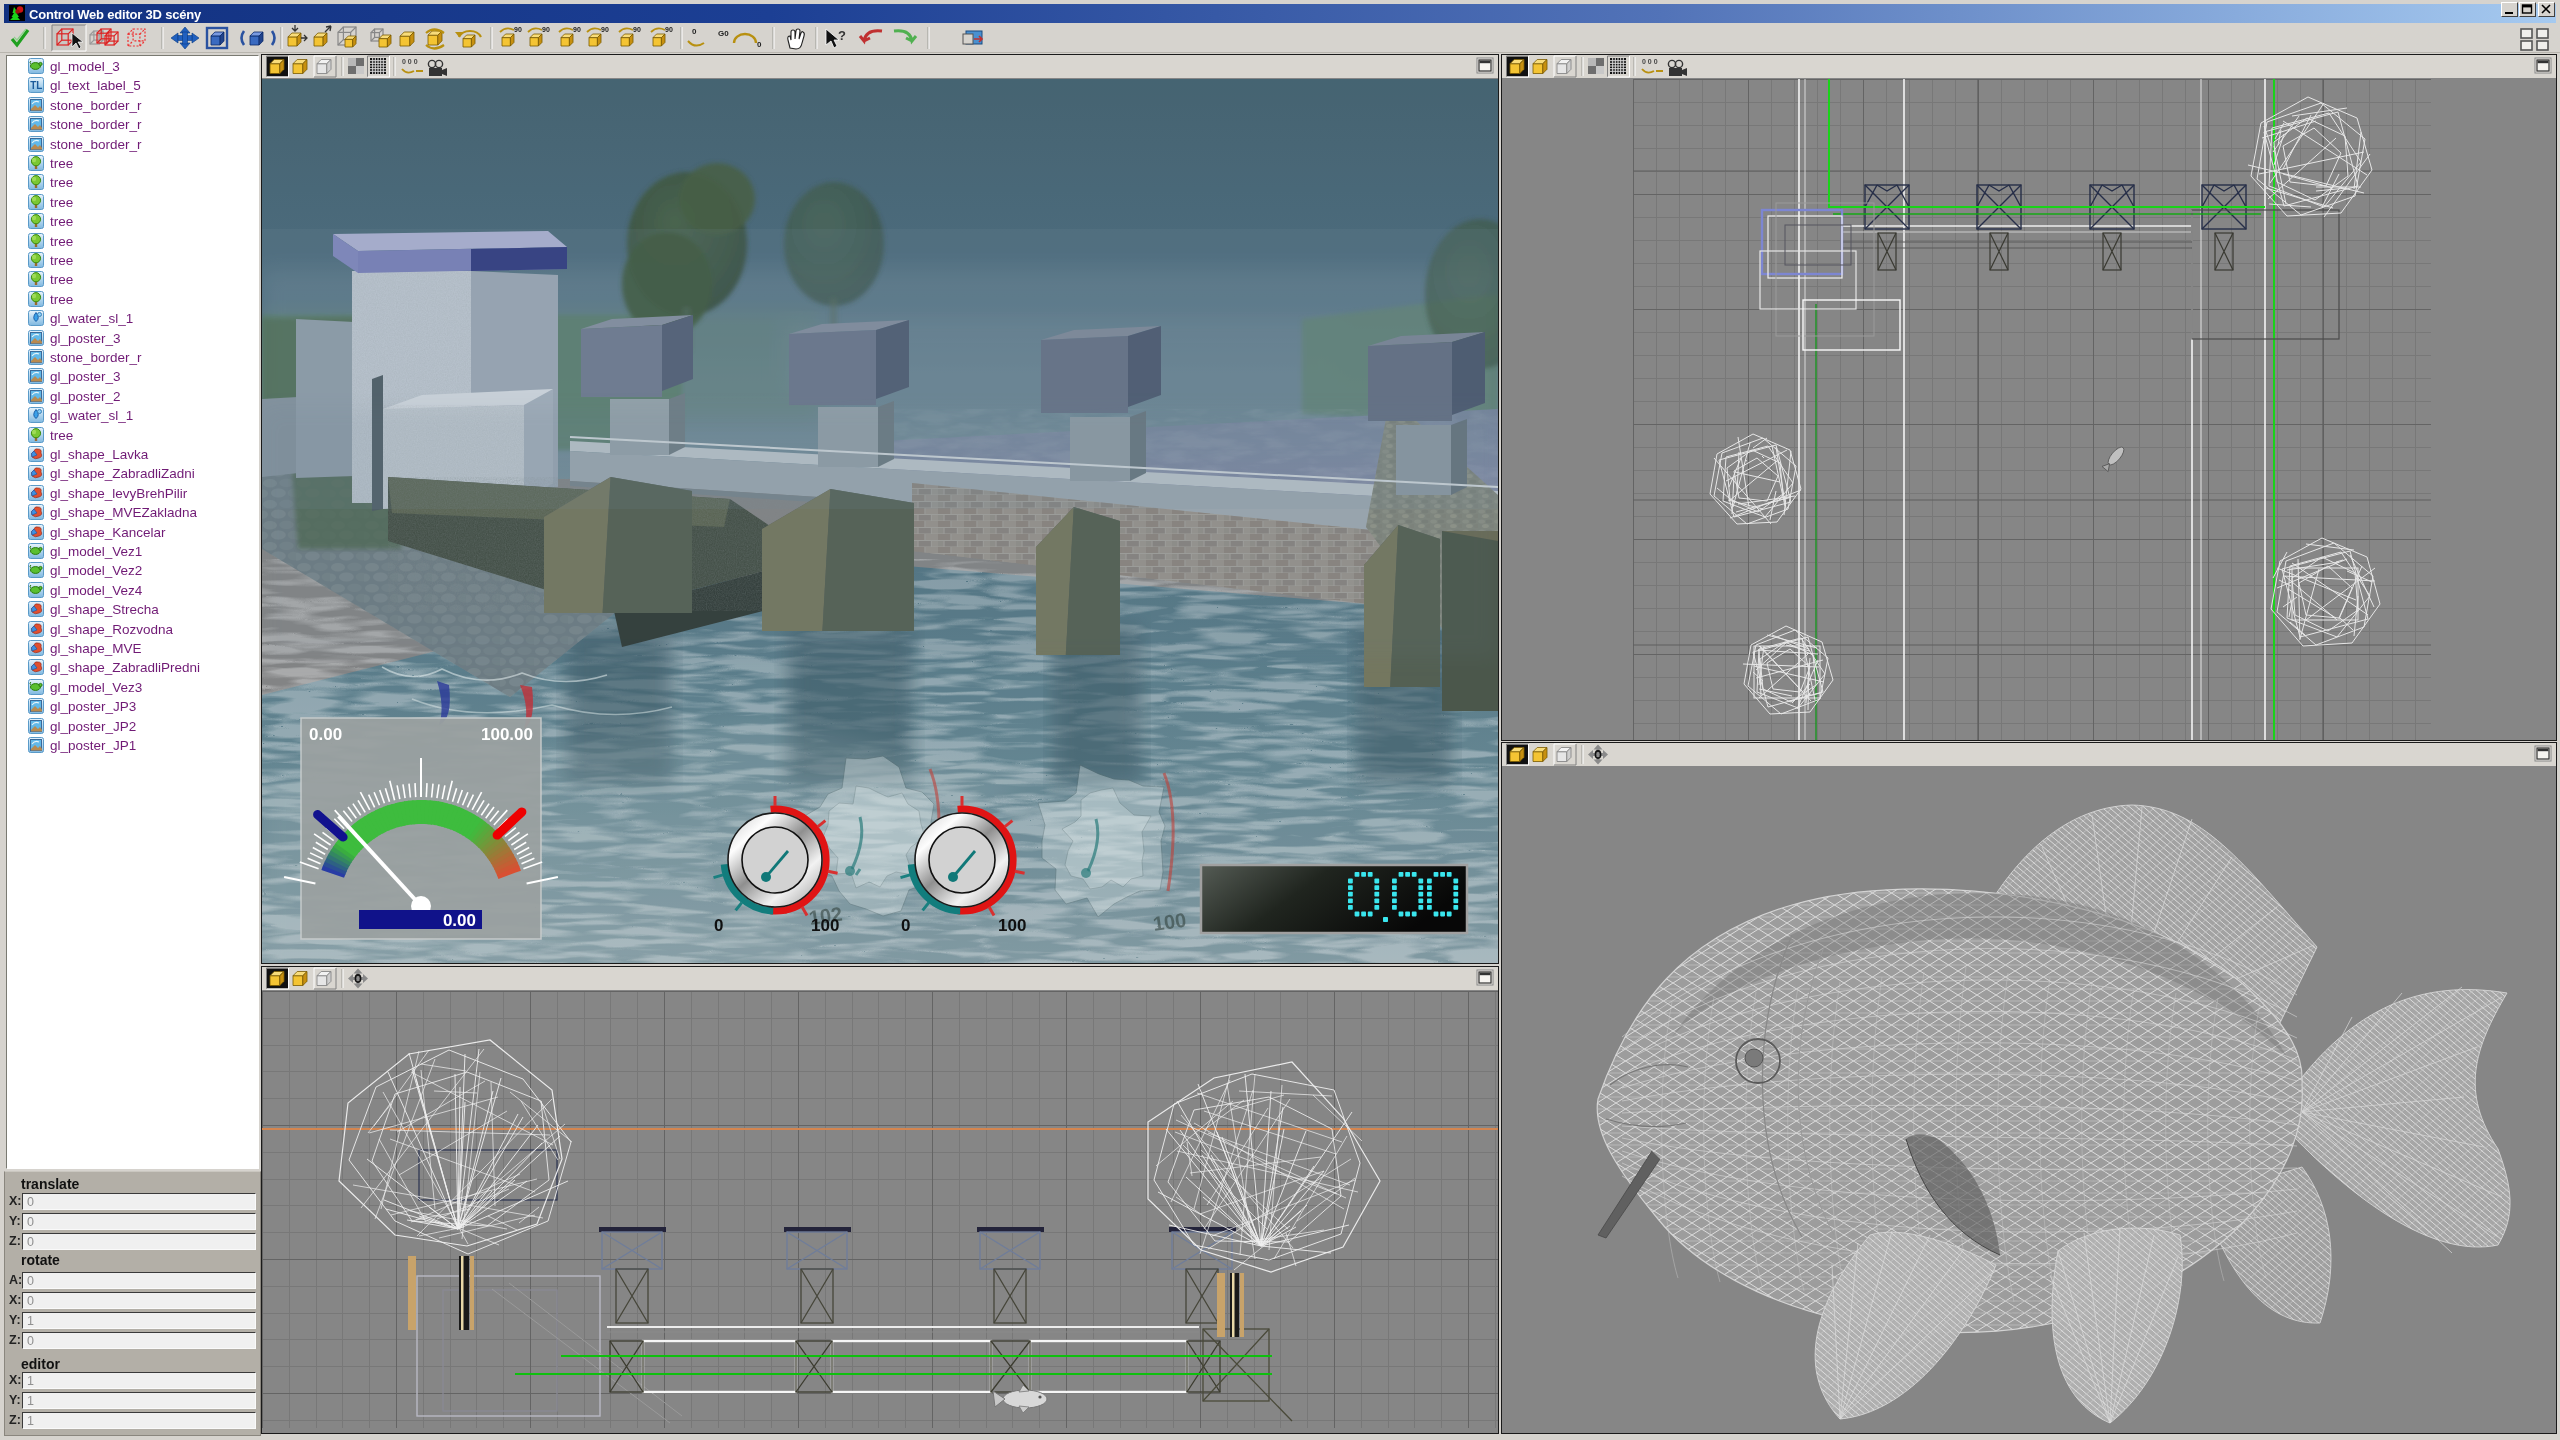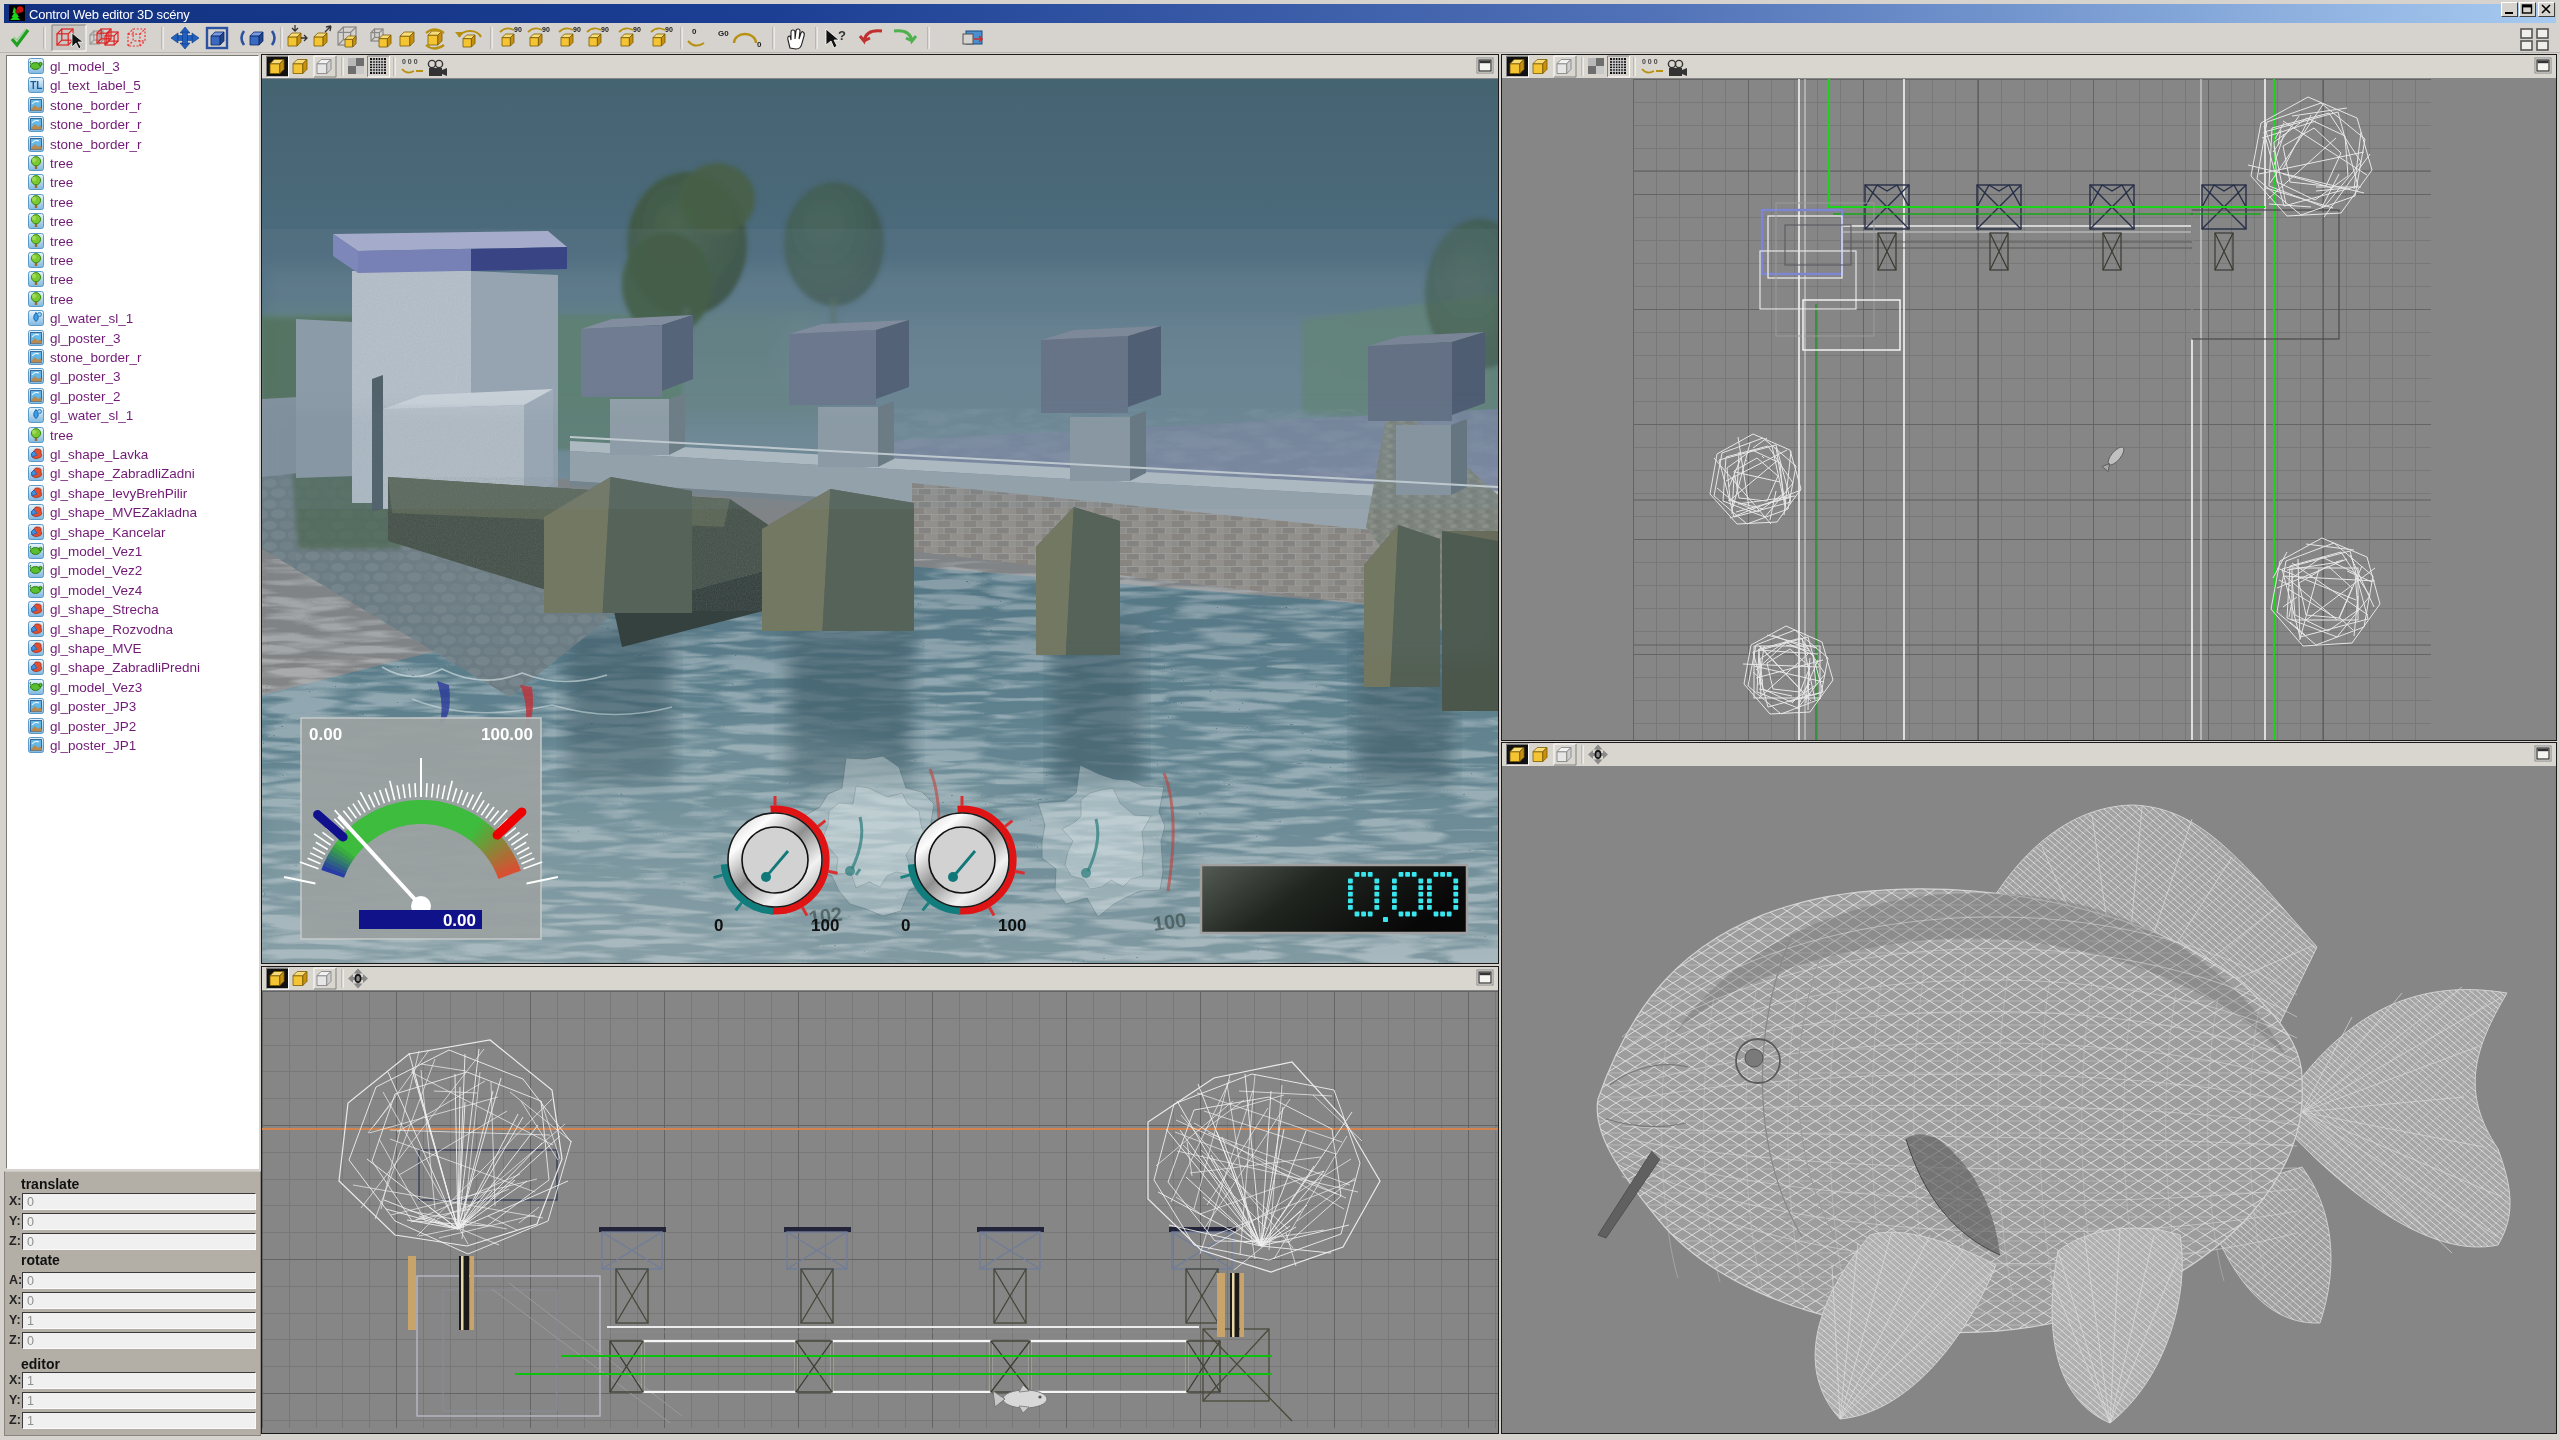--- a/index.html
+++ b/index.html
@@ -1,19 +1,19 @@
 <!DOCTYPE html>
 <html><head><meta charset="utf-8"><style>
 *{margin:0;padding:0;box-sizing:border-box}
 html,body{width:2560px;height:1440px;overflow:hidden;background:#d6d3ce;
  font-family:"Liberation Sans",sans-serif;-webkit-font-smoothing:antialiased}
 .abs{position:absolute}
 #titlebar{left:4px;top:4px;width:2552px;height:19px;
  background:linear-gradient(90deg,#123180 0%,#1c3f94 30%,#5273b8 65%,#a6caf0 100%);}
-#titlebar .ttxt{position:absolute;left:25px;top:2.5px;color:#fff;font-size:13px;font-weight:normal;letter-spacing:-0.2px}
+#titlebar .ttxt{position:absolute;left:25px;top:2.5px;color:#fff;font-size:13px;font-weight:bold;letter-spacing:-0.2px}
 #titlebar .ticon{position:absolute;left:5px;top:1px;width:16px;height:16px;background:#000}
 .winbtn{position:absolute;top:2px;width:17px;height:15px;background:#d6d3ce;
  border-top:1px solid #fff;border-left:1px solid #fff;border-right:1px solid #404040;border-bottom:1px solid #404040;
  font-size:10px;text-align:center;line-height:13px;color:#000;font-weight:bold}
 #toolbar{left:0;top:23px;width:2560px;height:30px;background:#d6d3ce;border-bottom:1px solid #b8b5ae}
 #leftpanel{left:4px;top:53px;width:257px;height:1383px;background:#d6d3ce}
 #treelist{position:absolute;left:2px;top:2px;width:253px;height:1114px;background:#fff;
  border-top:1.5px solid #7a7a72;border-left:1.5px solid #7a7a72;border-right:1.5px solid #fff;border-bottom:1.5px solid #fff;overflow:hidden}
 .trow{position:absolute;left:3px;height:19px;white-space:nowrap}
 .ticn{position:absolute;left:18px;top:1px;width:16px;height:16px}

